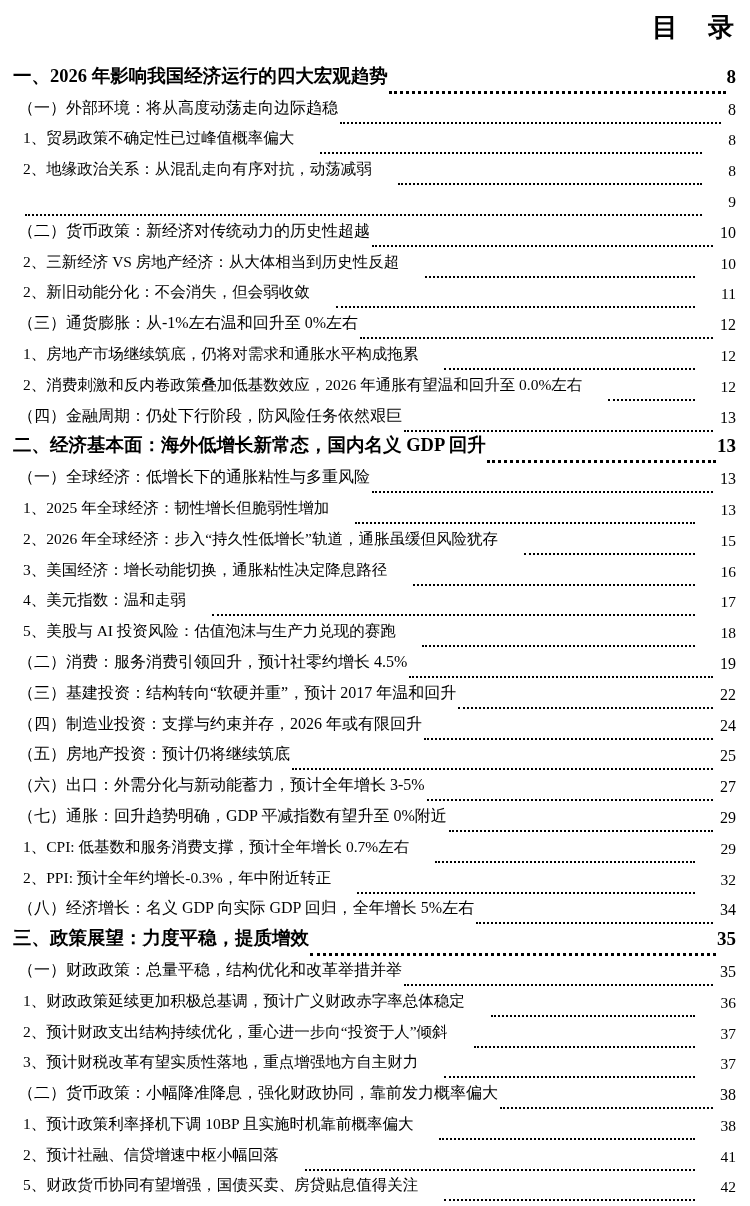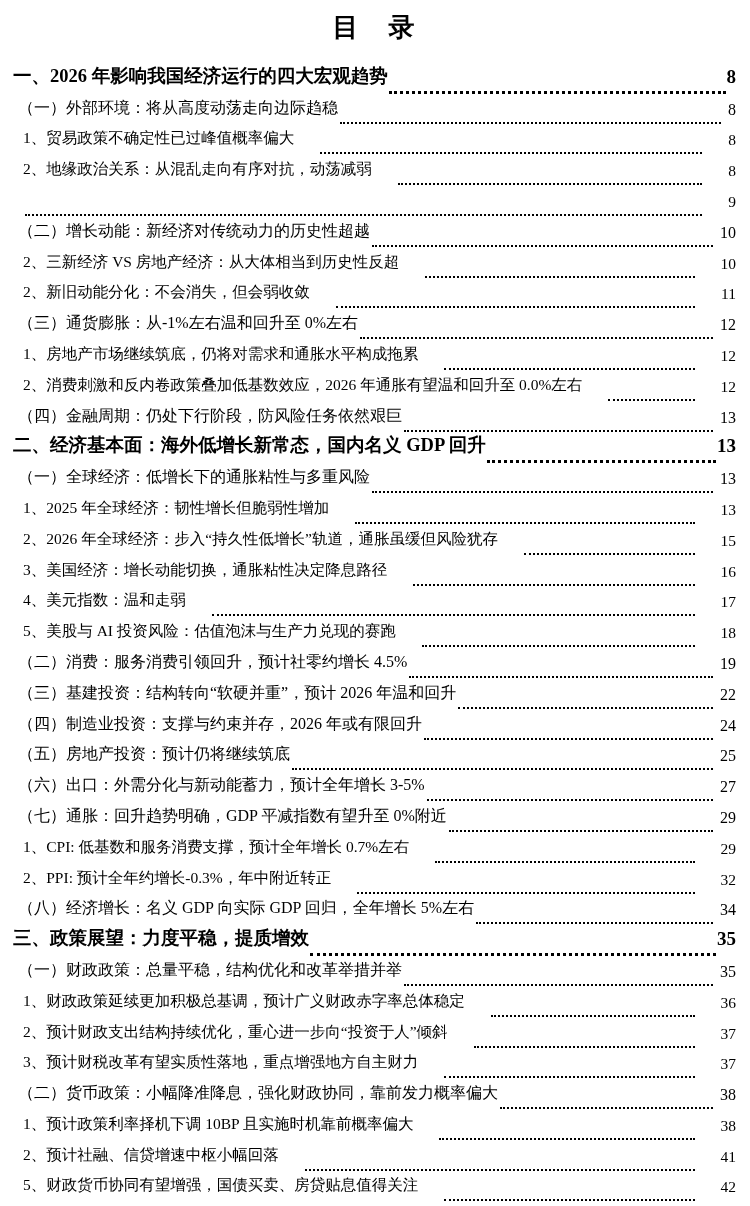--- a/index.html
+++ b/index.html
@@ -4,21 +4,21 @@
 <style>
   html, body { margin: 0; padding: 0; background: #ffffff; }
   body {
     width: 750px; height: 1206px;
     font-family: "Liberation Serif", "DejaVu Serif", serif;
     color: #000;
     overflow: hidden;
   }
   .page { padding: 6px 14px 0 13px; box-sizing: border-box; }
   .doc-title {
-    text-align: center;
+    text-align: right;
     font-size: 26px;
     font-weight: bold;
     margin: 4px 0 12px 0;
     letter-spacing: 2px;
   }
   .toc-list { width: 100%; }
   .row {
     display: flex;
     align-items: flex-end;
     height: 30.8px;
@@ -74,21 +74,21 @@
       <div class="row l3">
         <span class="label">2、地缘政治关系：从混乱走向有序对抗，动荡减弱</span>
         <span class="dots"></span>
         <span class="page-num">8</span>
       </div>
       <div class="row l3">
         <span class="dots"></span>
         <span class="page-num">9</span>
       </div>
       <div class="row l2">
-        <span class="label">（二）增长动能：新经济对传统动力的历史性超越</span>
+        <span class="label">（二）货币政策：新经济对传统动力的历史性超越</span>
         <span class="dots"></span>
         <span class="page-num">10</span>
       </div>
       <div class="row l3">
         <span class="label">2、三新经济 VS 房地产经济：从大体相当到历史性反超</span>
         <span class="dots"></span>
         <span class="page-num">10</span>
       </div>
       <div class="row l3">
         <span class="label">2、新旧动能分化：不会消失，但会弱收敛</span>
@@ -149,21 +149,21 @@
         <span class="label">5、美股与 AI 投资风险：估值泡沫与生产力兑现的赛跑</span>
         <span class="dots"></span>
         <span class="page-num">18</span>
       </div>
       <div class="row l2">
         <span class="label">（二）消费：服务消费引领回升，预计社零约增长 4.5%</span>
         <span class="dots"></span>
         <span class="page-num">19</span>
       </div>
       <div class="row l2">
-        <span class="label">（三）基建投资：结构转向“软硬并重”，预计 2026 年温和回升</span>
+        <span class="label">（三）基建投资：结构转向“软硬并重”，预计 2017 年温和回升</span>
         <span class="dots"></span>
         <span class="page-num">22</span>
       </div>
       <div class="row l2">
         <span class="label">（四）制造业投资：支撑与约束并存，2026 年或有限回升</span>
         <span class="dots"></span>
         <span class="page-num">24</span>
       </div>
       <div class="row l2">
         <span class="label">（五）房地产投资：预计仍将继续筑底</span>

